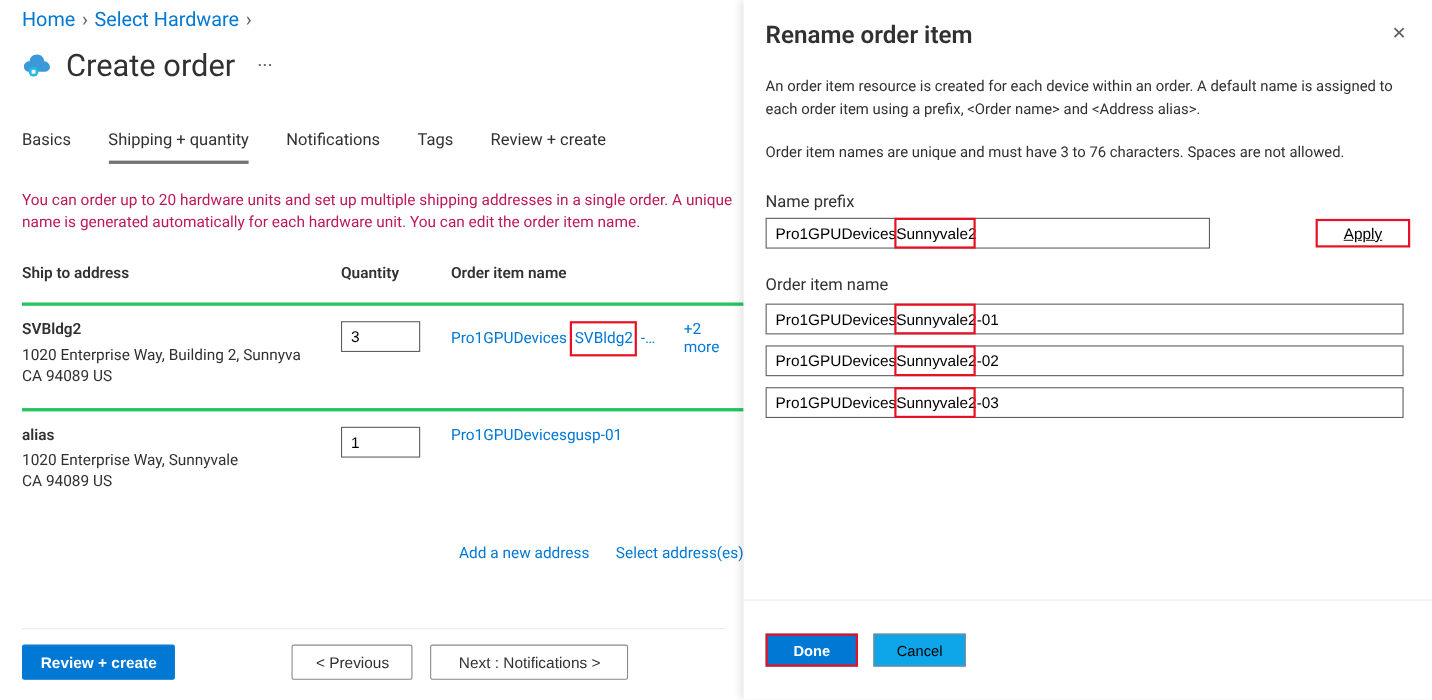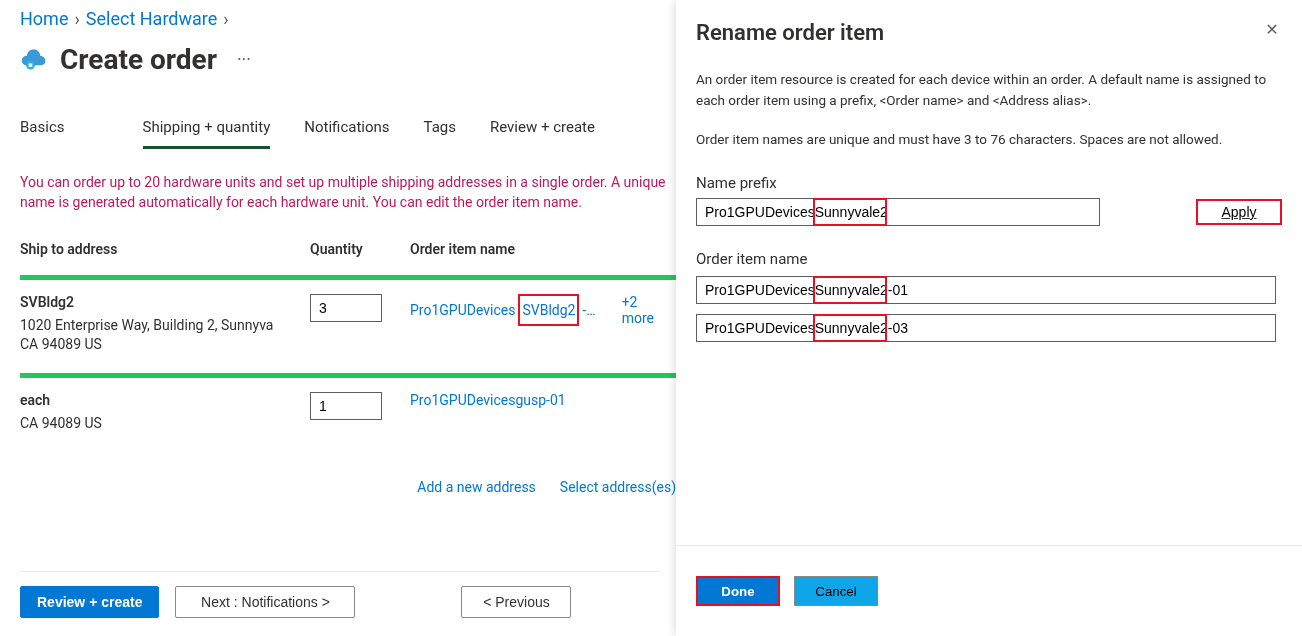--- a/index.html
+++ b/index.html
@@ -15,33 +15,33 @@
   }
   a.link { color: #0078d4; text-decoration: none; cursor: pointer; }
 
   
   .main { position: absolute; left: 0; top: 0; width: 676px; height: 636px; padding: 8px 0 0 20px; }
   .breadcrumb { font-size: 18px; color: #605e5c; display: flex; align-items: center; gap: 6px; }
   .chev { color: #605e5c; }
   .title-row { display: flex; align-items: center; gap: 12px; margin-top: 14px; }
   .logo { width: 28px; height: 28px; }
   .logo svg { width: 28px; height: 28px; }
-  .page-title { font-size: 28px; font-weight: 700; }
+  .page-title { font-size: 28px; font-weight: 400; }
   .ellipsis { color: #605e5c; font-size: 18px; padding-left: 8px; cursor: pointer; }
 
   .tabs { display: flex; gap: 34px; margin-top: 42px; border-bottom: 1px solid transparent; }
   .tab { font-size: 15px; color: #323130; padding-bottom: 10px; cursor: pointer; }
-  .tab.active { color: #323130; font-weight: 400; border-bottom: 3px solid #14532d; margin-left: 44px; }
+  .tab.active { color: #323130; font-weight: 400; border-bottom: 3px solid #737373; }
 
   .intro { margin-top: 22px; font-size: 14px; line-height: 1.45; color: #be185d; max-width: 660px; }
 
   .grid { margin-top: 28px; }
   .grid-header, .grid-row { display: grid; grid-template-columns: 290px 100px 260px; align-items: start; }
   .grid-header { font-weight: 600; padding-bottom: 18px; }
-  .grid-row { padding: 14px 0 18px 0; border-top: 5px solid #22c55e; }
+  .grid-row { padding: 14px 0 18px 0; border-top: 3px solid #22c55e; }
   .addr-name { font-weight: 600; margin-bottom: 6px; }
   .addr-lines { color: #323130; font-size: 14px; line-height: 1.4; }
   .qty-input { width: 72px; height: 28px; border: 1px solid #605e5c; padding: 0 8px; font-size: 14px; }
   .item-name { display: flex; align-items: center; gap: 6px; }
   .item-name .partA { color: #0078d4; }
   .item-name .partB { color: #0078d4; border: 2px solid #e81123; padding: 6px 2px; }
   .item-name .more { color: #0078d4; }
 
   .action-links { margin-top: 28px; display: flex; gap: 24px; justify-content: flex-end; }
 
@@ -123,41 +123,42 @@
       <div class="item-name">
         <span class="partA">Pro1GPUDevices</span>
           <span class="partB" style="margin-left:-3px">SVBldg2</span>
           <span class="partA" style="margin-left:-3px">-…</span>
         <span class="more" style="margin-left:20px">+2 more</span>
       </div>
     </div>
 
     <div class="grid-row">
       <div>
-        <div class="addr-name">each</div>
+        <div class="addr-name">alias</div>
+        <div class="addr-lines">1020 Enterprise Way, Sunnyvale</div>
         <div class="addr-lines">CA 94089 US</div>
       </div>
       <div>
         <input class="qty-input" value="1" style="">
       </div>
       <div class="item-name">
         <span class="partA">Pro1GPUDevicesgusp-01</span>
       </div>
     </div>
   </div>
 
   <div class="action-links">
     <a class="link">Add a new address</a>
     <a class="link">Select address(es)</a>
   </div>
 
   <div class="footer">
     <button class="btn btn-primary">Review + create</button>
+    <button class="btn btn-secondary" style="margin-left:90px">&lt;  Previous</button>
     <button class="btn btn-secondary wide">Next : Notifications  &gt;</button>
-    <button class="btn btn-secondary" style="margin-left:90px">&lt;  Previous</button>
   </div>
 </div>
 
 <div class="panel">
   <div class="panel-head">
     <h2 class="panel-title">Rename order item</h2>
     <span class="close">✕</span>
   </div>
   <p class="panel-text">An order item resource is created for each device within an order. A default name is assigned to each order item using a prefix, &lt;Order name&gt; and &lt;Address alias&gt;.</p>
   <p class="panel-text">Order item names are unique and must have 3 to 76 characters. Spaces are not allowed.</p>
@@ -171,20 +172,24 @@
     <button class="apply-btn" style="margin-left:auto">Apply</button>
   </div>
 
   <div class="field-label">Order item name</div>
   <div class="item-list">
     <div class="prefix-col" style="width:580px">
       <input class="txt-wide" value="Pro1GPUDevicesSunnyvale2-01" style="">
       <span class="overlay-box" style="left:117px"></span>
     </div>
     <div class="prefix-col" style="width:580px">
+      <input class="txt-wide" value="Pro1GPUDevicesSunnyvale2-02" style="">
+      <span class="overlay-box" style="left:117px"></span>
+    </div>
+    <div class="prefix-col" style="width:580px">
       <input class="txt-wide" value="Pro1GPUDevicesSunnyvale2-03" style="">
       <span class="overlay-box" style="left:117px"></span>
     </div>
   </div>
 
   <div class="panel-footer">
     <button class="done-btn">Done</button>
     <button class="cancel-btn">Cancel</button>
   </div>
 </div>

